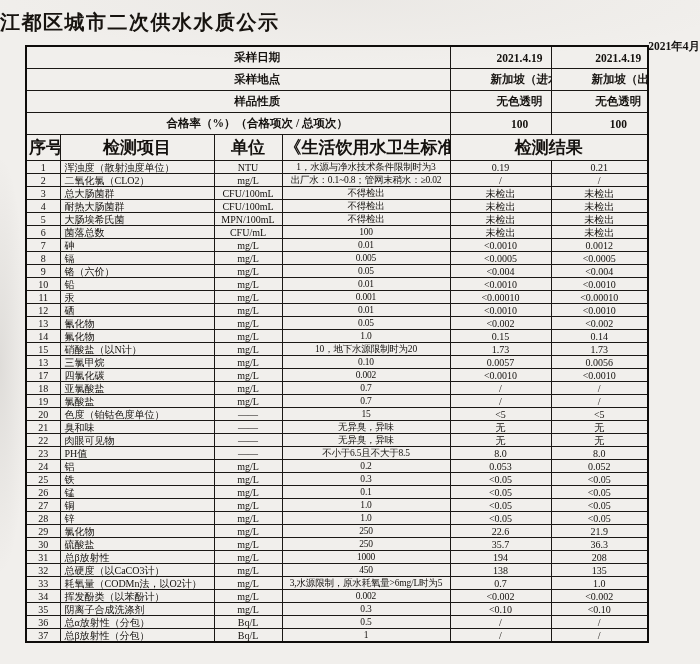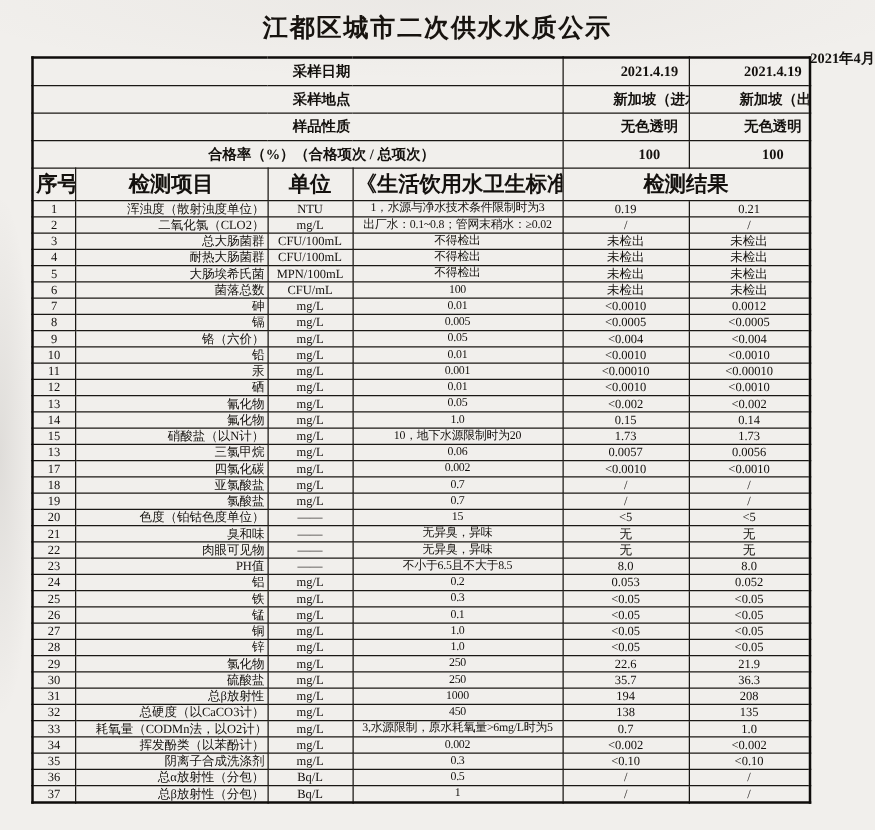--- a/index.html
+++ b/index.html
@@ -7,21 +7,21 @@
     width:700px;height:664px;overflow:hidden;
     background:
       radial-gradient(ellipse 40px 300px at 0% 55%, rgba(60,55,50,0.10), transparent 70%),
       radial-gradient(ellipse 500px 80px at 50% 0%, rgba(120,110,100,0.05), transparent 80%),
       #f1efec;
     font-family:"DejaVu Sans","Liberation Sans",sans-serif;
     color:#151311;
     position:relative;
   }
   .title{
-    text-align:center;font-size:20px;font-weight:700;letter-spacing:1.5px;
+    font-size:20px;font-weight:700;letter-spacing:1.5px;
     padding-top:9px;color:#17130f;
   }
   .subtitle{
     text-align:right;font-size:11.5px;margin-top:3px;
     font-family:"Liberation Serif","DejaVu Serif",serif;font-weight:600;
   }
   table{
     position:absolute;left:25px;top:45px;width:622px;
     border-collapse:collapse;table-layout:fixed;
     border:2px solid #0f0d0b;
@@ -31,21 +31,21 @@
     border:1px solid #1b1815;
     text-align:center;vertical-align:middle;
     padding:0 2px;overflow:hidden;white-space:nowrap;
     color:#14110e;
   }
   thead td.info-label, thead td.info-val{
     height:21px;font-weight:700;font-size:11.5px;padding-left:40px;
   }
   tr.colhead th{height:25px;font-weight:700;font-size:17px;}
   tbody td{height:12px;font-size:10px;line-height:11px;}
-  tbody td.c1{text-align:right;padding-left:16px;}
+  tbody td.c1{text-align:left;padding-left:4px;}
   tbody td.c3{font-size:9.5px;letter-spacing:-0.2px;}
   col.w0{width:34px;} col.w1{width:154px;} col.w2{width:68px;}
   col.w3{width:168px;} col.w4{width:101px;} col.w5{width:97px;}
 </style>
 </head>
 <body>
 
 <div class="title">江都区城市二次供水水质公示</div>
 <div class="subtitle">2021年4月</div>
 
@@ -205,21 +205,21 @@
         <td class="c1">硝酸盐（以N计）</td>
         <td class="c2">mg/L</td>
         <td class="c3">10，地下水源限制时为20</td>
         <td class="c4">1.73</td>
         <td class="c5">1.73</td>
       </tr>
       <tr>
         <td class="c0">13</td>
         <td class="c1">三氯甲烷</td>
         <td class="c2">mg/L</td>
-        <td class="c3">0.06</td>
+        <td class="c3">0.10</td>
         <td class="c4">0.0057</td>
         <td class="c5">0.0056</td>
       </tr>
       <tr>
         <td class="c0">17</td>
         <td class="c1">四氯化碳</td>
         <td class="c2">mg/L</td>
         <td class="c3">0.002</td>
         <td class="c4">&lt;0.0010</td>
         <td class="c5">&lt;0.0010</td>

